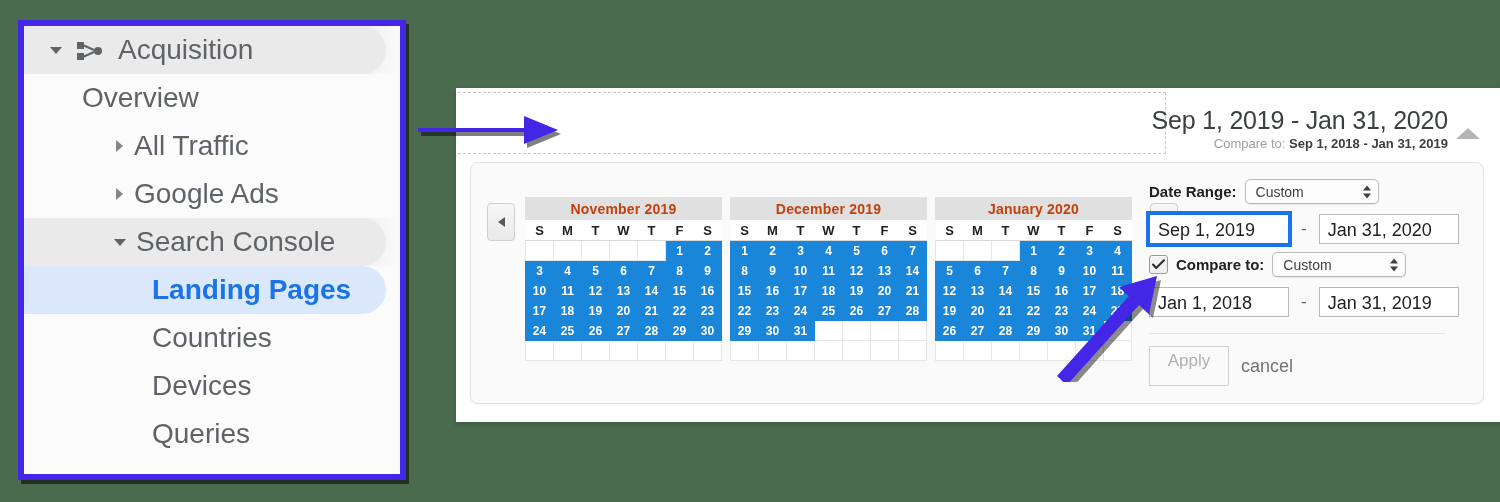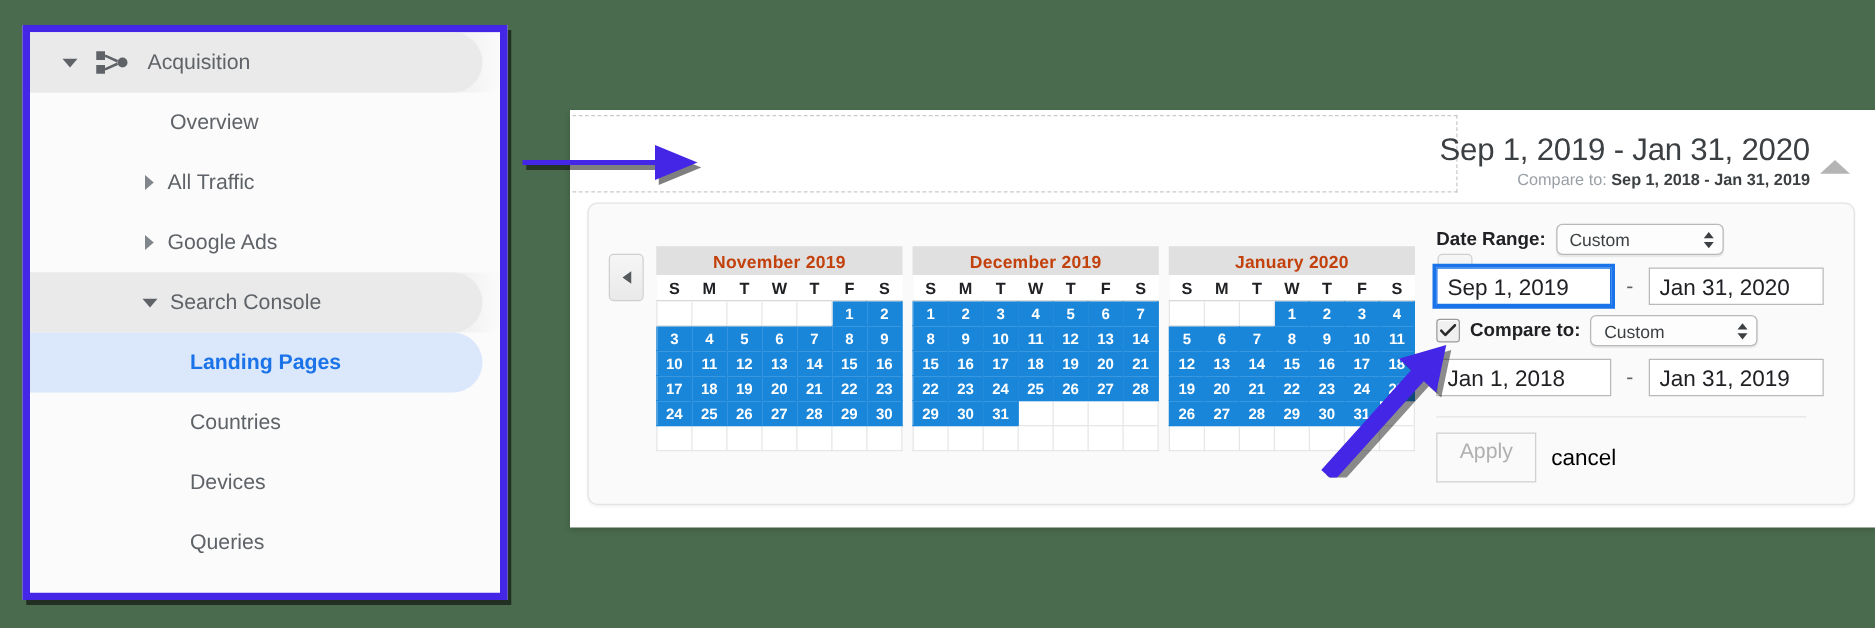--- a/index.html
+++ b/index.html
@@ -14,21 +14,21 @@
   #sidebar-card{
     position:absolute;left:18px;top:20px;width:388px;height:460px;
     background:#fafafa;
     border:6px solid #4326e6;
     box-sizing:border-box;
     box-shadow:3px 4px 0 rgba(0,0,0,0.55);
   }
   #sidebar-inner{position:relative;width:100%;height:100%;background:#fbfbfb;}
   .nav-row{
     position:relative;height:48px;display:flex;align-items:center;
-    font-size:17px;color:#5f6368;
+    font-size:28px;color:#5f6368;
   }
   .nav-row.section{background:linear-gradient(to right,#ececec 0%,#ececec 88%,#fbfbfb 100%);}
   .nav-row.section .pill{
     position:absolute;left:0;top:0;right:14px;bottom:0;
     background:#eaeaea;border-radius:0 24px 24px 0;
   }
   .nav-row.selected .pill{
     position:absolute;left:0;top:0;right:14px;bottom:0;
     background:#dbe8fb;border-radius:0 24px 24px 0;
   }
@@ -138,21 +138,21 @@
     box-shadow:inset 0 1px 0 #fff;
   }
   .cbox svg{display:block;}
   #divider{height:1px;background:#e4e4e4;margin:16px 0 12px;width:296px;}
   #actions{display:flex;align-items:center;}
   #apply-btn{
     width:80px;height:40px;line-height:28px;text-align:center;
     border:1px solid #d0d0d0;background:#fafafa;color:#b0b0b0;
     font-size:17px;box-sizing:border-box;
   }
-  #cancel-link{margin-left:12px;font-size:18px;color:#000000;}
+  #cancel-link{margin-left:12px;font-size:18px;color:#737373;}
 
   
   .arrow-svg{position:absolute;pointer-events:none;}
   #arrow-h{left:412px;top:108px;}
   #arrow-d{left:1055px;top:252px;}
 </style>
 </head>
 <body>
 
 <div id="sidebar-card">
@@ -165,21 +165,21 @@
         <svg width="30" height="24" viewBox="0 0 30 24">
           <rect x="3" y="3" width="7" height="7" fill="#5f6368"></rect>
           <rect x="3" y="14" width="7" height="7" fill="#5f6368"></rect>
           <circle cx="24" cy="12" r="4" fill="#5f6368"></circle>
           <path d="M10 6.5 L20 11 M10 17.5 L20 13" stroke="#5f6368" stroke-width="2" fill="none"></path>
         </svg>
       </span>
       <span class="nav-label" style="margin-left:14px;">Acquisition</span>
     </div>
 
-    <div class="nav-row" style="padding-left:112px;">
+    <div class="nav-row" style="padding-left:58px;">
       <span class="nav-label">Overview</span>
     </div>
 
     <div class="nav-row" style="padding-left:92px;">
       <span class="caret-right"></span>
       <span class="nav-label" style="margin-left:11px;">All Traffic</span>
     </div>
 
     <div class="nav-row" style="padding-left:92px;">
       <span class="caret-right"></span>

